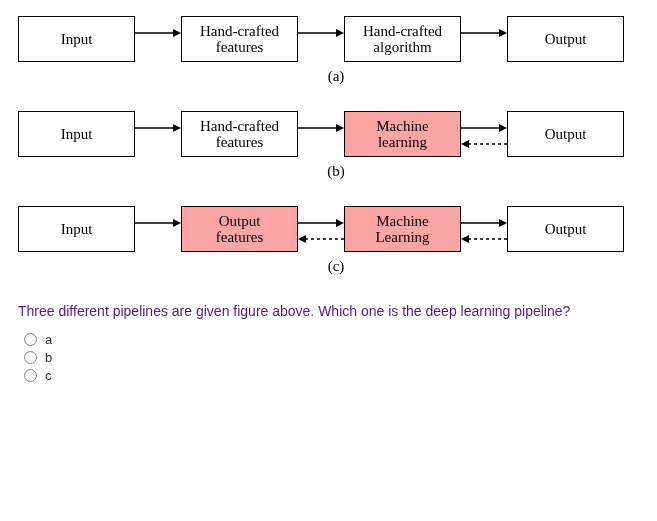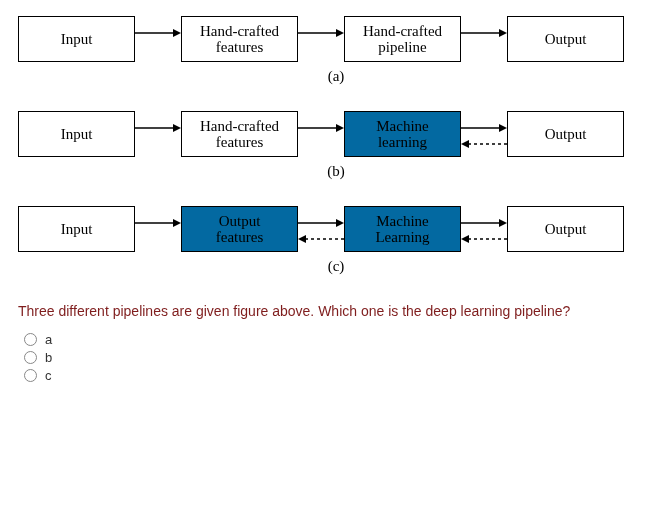--- a/index.html
+++ b/index.html
@@ -23,38 +23,38 @@
     height: 44px;
     display: flex;
     flex-direction: column;
     align-items: center;
     justify-content: center;
     text-align: center;
     line-height: 1.1;
     background: #fff;
   }
   .box.shaded {
-    background: #0369a1;
+    background: #fca5a5;
     text-align: right;
   }
   .gap {
     width: 46px;
     height: 44px;
     position: relative;
     flex: none;
   }
   .caption {
     text-align: center;
     margin: 2px 0 26px 0;
     width: 636px;
   }
   .question {
     font-family: Arial, sans-serif;
     font-size: 14px;
-    color: #7f1d1d;
+    color: #4c1d95;
     margin: 14px 0 10px 0;
     line-height: 1.5;
     max-width: 600px;
   }
   .option-row {
     display: flex;
     align-items: center;
     margin: 3px 0 3px 6px;
     font-family: Arial, sans-serif;
     font-size: 13px;
@@ -94,21 +94,21 @@
         <span>features</span>
       </div>
       <div class="gap">
         <svg class="arrow" width="46" height="44">
           <line x1="0" y1="16" x2="38" y2="16" stroke="#000" stroke-width="1.5"></line>
           <polygon points="46,16 38,12 38,20" fill="#000"></polygon>
         </svg>
       </div>
       <div class="box">
         <span>Hand-crafted</span>
-        <span>pipeline</span>
+        <span>algorithm</span>
       </div>
       <div class="gap">
         <svg class="arrow" width="46" height="44">
           <line x1="0" y1="16" x2="38" y2="16" stroke="#000" stroke-width="1.5"></line>
           <polygon points="46,16 38,12 38,20" fill="#000"></polygon>
         </svg>
       </div>
       <div class="box">
         <span>Output</span>
       </div>

